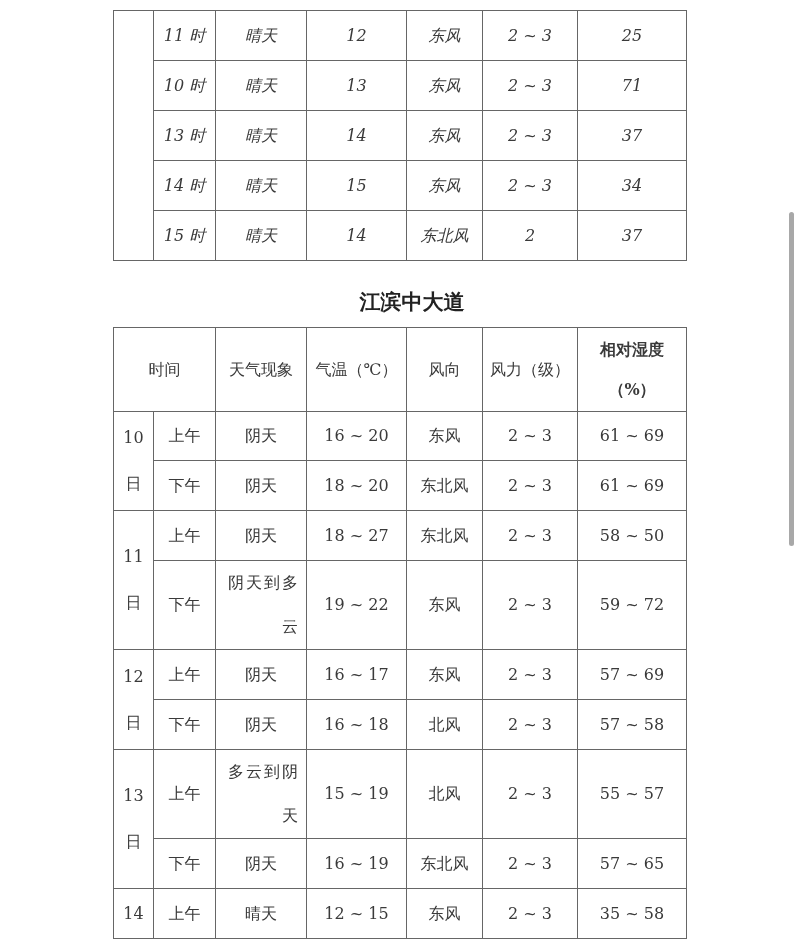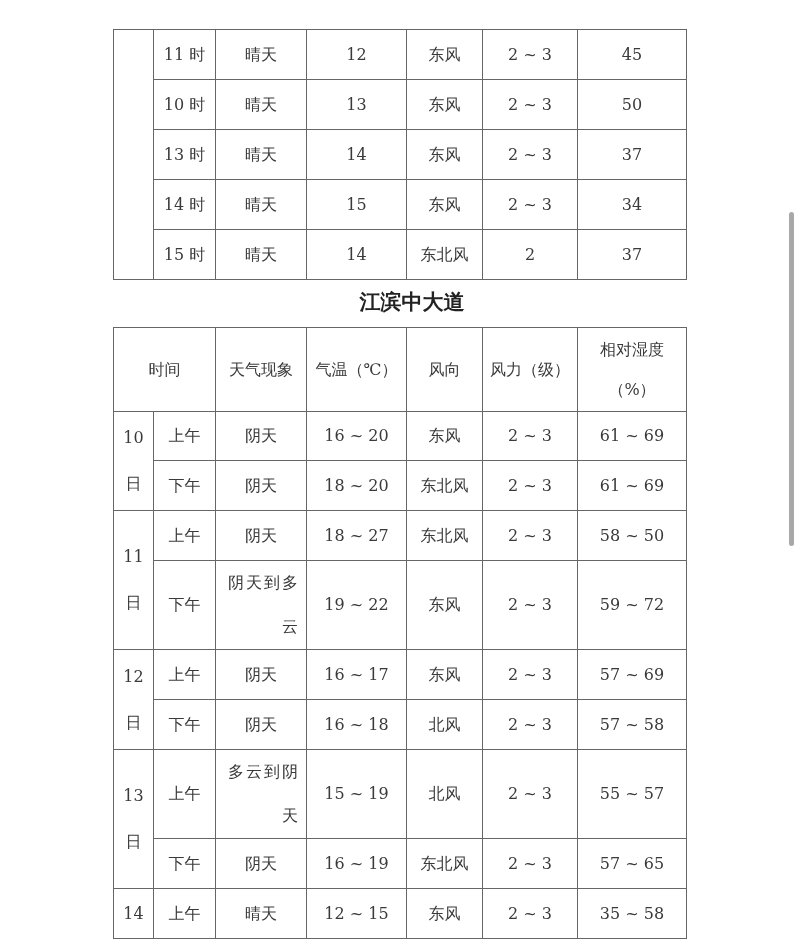--- a/index.html
+++ b/index.html
@@ -1,24 +1,24 @@
 <!DOCTYPE html>
 <html><head>
 <meta charset="utf-8">
 <style>
   html,body{margin:0;padding:0;background:#fff;}
   body{width:800px;height:950px;position:relative;overflow:hidden;font-family:"DejaVu Serif","Liberation Serif",serif;color:#333;}
   table{border-collapse:collapse;position:absolute;left:113px;table-layout:fixed;}
   td{border:1.5px solid #666;text-align:center;vertical-align:middle;font-size:16px;padding:0;line-height:22px;color:#3a3a3a;}
-  #top-table{top:29px;}
+  #top-table{top:10px;font-style:italic;}
   #top-table td{height:49px;}
   #main-table{top:327px;}
   .title{position:absolute;top:288px;left:0;width:800px;text-align:center;font-family:"DejaVu Sans","Liberation Sans",sans-serif;font-weight:bold;font-size:21px;color:#222;padding-left:12px;}
   .wrap{display:block;margin:0 auto;width:78px;text-align:right;line-height:44px;letter-spacing:2px;}
-  .hdr2{line-height:40px;}
+  .hdr2{line-height:40px;font-weight:bold;}
   .scroll-thumb{position:absolute;left:789px;top:212px;width:5px;height:334px;border-radius:3px;background:#a8a8a8;}
   .day{line-height:46px;}
 </style>
 </head>
 <body>
 
 <div class="scroll-thumb"></div>
 
 <table id="top-table">
   <colgroup>
@@ -31,29 +31,29 @@
       <col style="width:109px">
     </colgroup>
   <tbody>
       <tr>
     <td rowspan="5"></td>
     <td>11 时</td>
     <td>晴天</td>
     <td>12</td>
     <td>东风</td>
     <td>2 ~ 3</td>
-    <td>45</td>
+    <td>25</td>
   </tr>
   <tr>
     <td>10 时</td>
     <td>晴天</td>
     <td>13</td>
     <td>东风</td>
     <td>2 ~ 3</td>
-    <td>50</td>
+    <td>71</td>
   </tr>
   <tr>
     <td>13 时</td>
     <td>晴天</td>
     <td>14</td>
     <td>东风</td>
     <td>2 ~ 3</td>
     <td>37</td>
   </tr>
   <tr>

